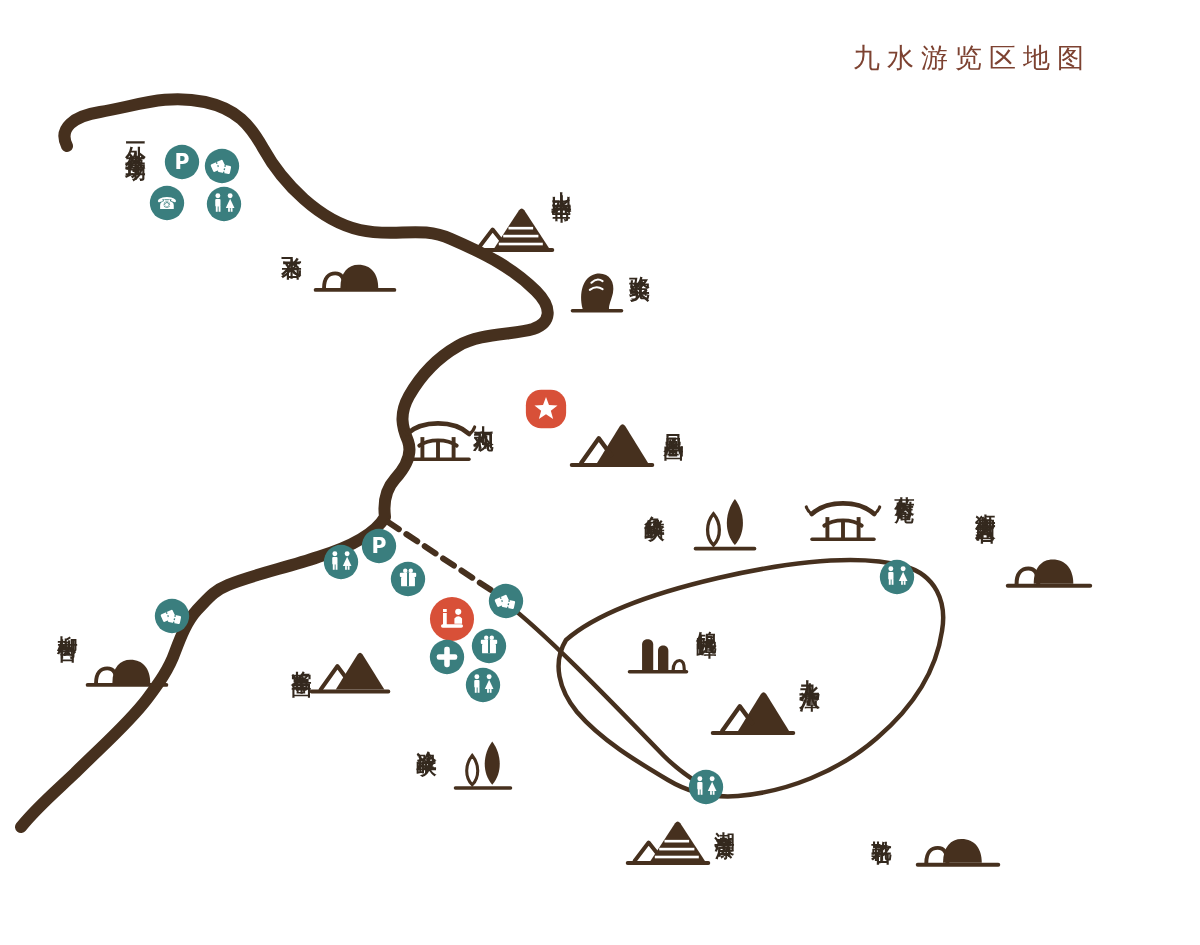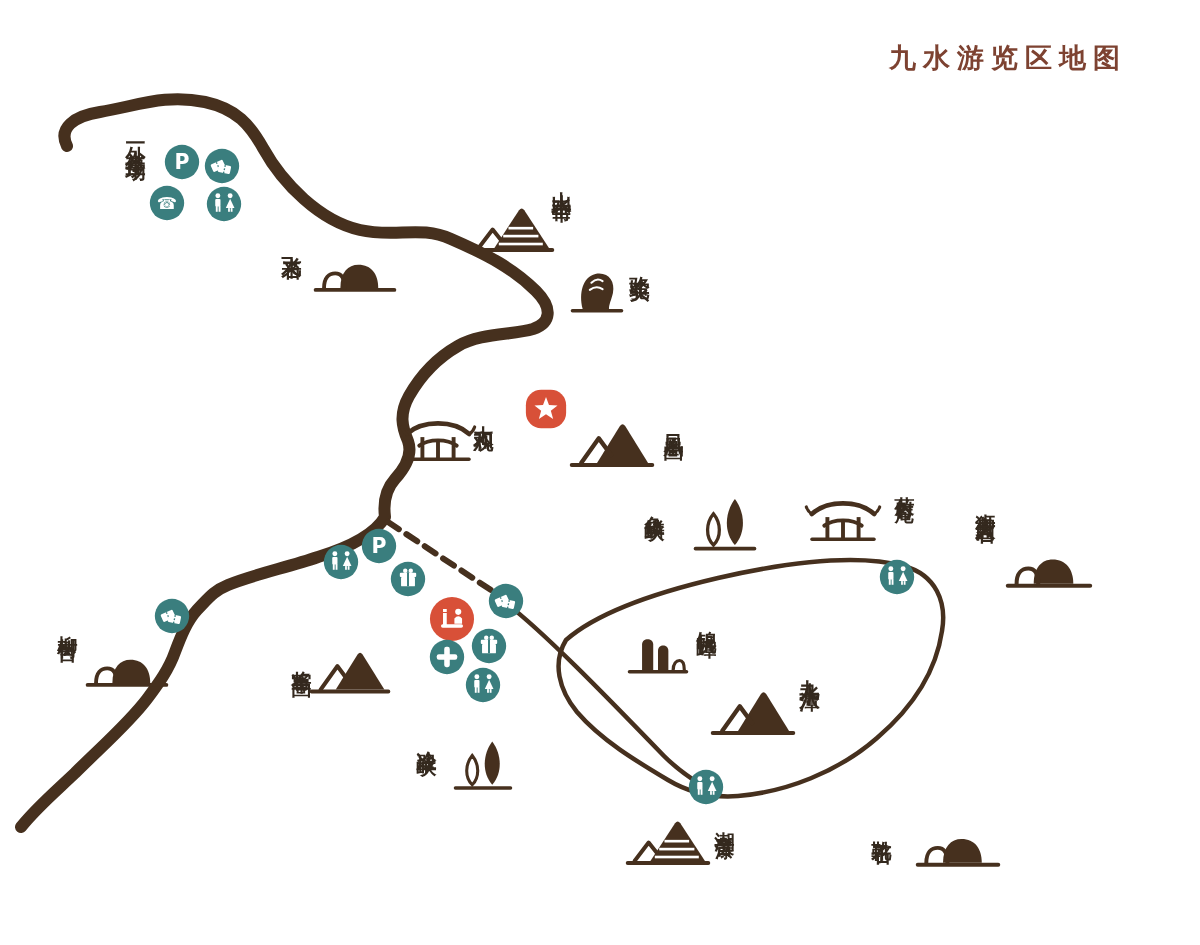--- a/index.html
+++ b/index.html
@@ -9,22 +9,22 @@
   }
   .roads{position:absolute;left:0;top:0;width:1200px;height:945px;}
   .poi{position:absolute;display:block;}
   .vlabel{
     position:absolute;writing-mode:vertical-rl;text-orientation:upright;
     font-family:"DejaVu Sans",sans-serif;font-size:20px;font-weight:700;
     color:#34291e;letter-spacing:3px;line-height:1;white-space:nowrap;
   }
   .map-title{
     position:absolute;left:853px;top:40px;
-    font-family:"DejaVu Serif",serif;font-size:27px;font-weight:700;
-    color:#7d4231;letter-spacing:7px;white-space:nowrap;margin-left:36px;
+    font-family:"DejaVu Serif",serif;font-size:27px;font-weight:400;
+    color:#7d4231;letter-spacing:7px;white-space:nowrap;
   }
 </style>
 </head>
 <body>
 
 <div class="stage">
 
   <svg width="0" height="0" style="position:absolute" aria-hidden="true">
     <defs>
       <symbol id="sym-parking" viewBox="0 0 44 44">

